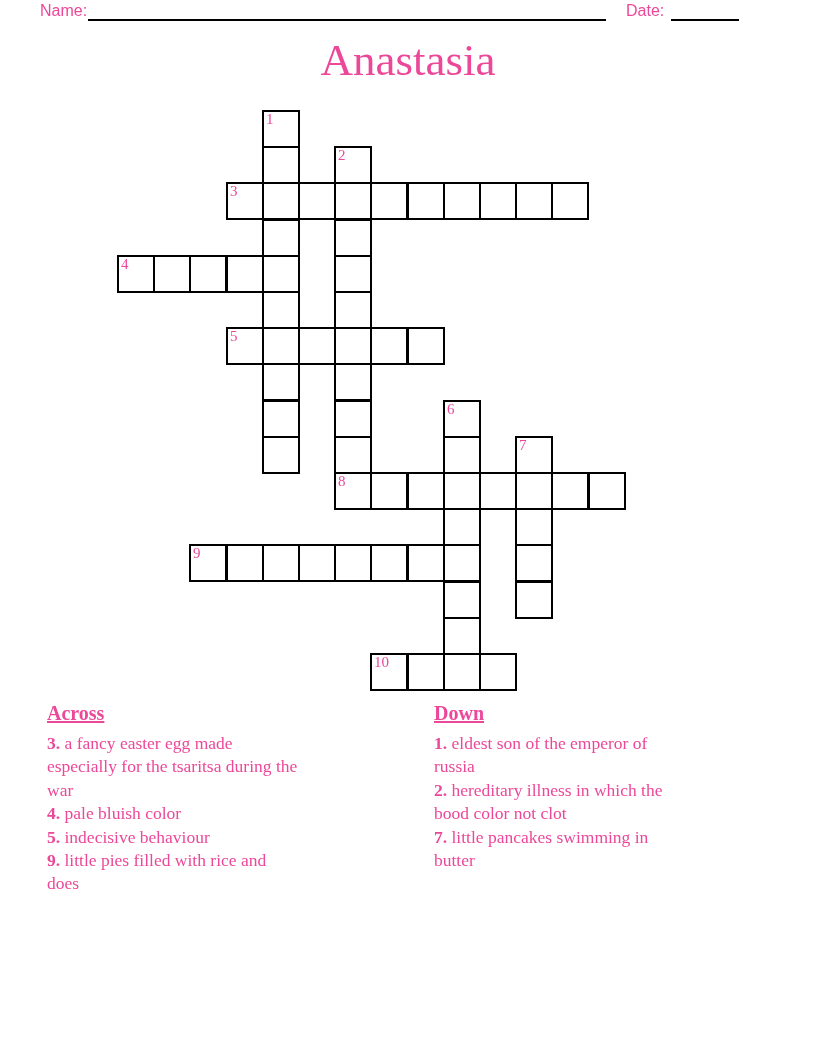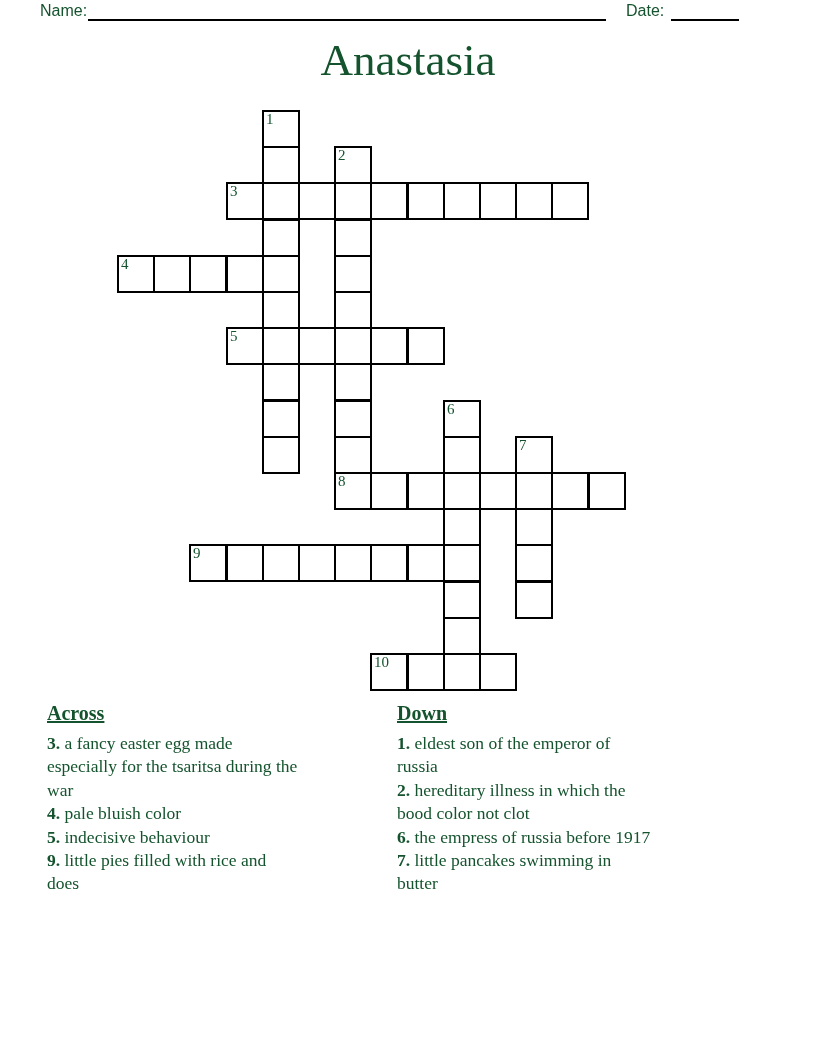--- a/index.html
+++ b/index.html
@@ -1,21 +1,21 @@
 <!DOCTYPE html>
 <html><head>
 <meta charset="utf-8">
 <style>
   html, body { margin: 0; padding: 0; }
   .page {
     position: relative;
     width: 816px;
     height: 1056px;
     background: #ffffff;
-    color: #14532d;
+    color: #ec4899;
     font-family: "Liberation Serif", serif;
     overflow: hidden;
   }
   
   .hdr-label {
     position: absolute;
     top: 1px;
     font-family: "Liberation Sans", sans-serif;
     font-size: 16px;
     line-height: 20px;
@@ -63,21 +63,21 @@
     line-height: 18px;
     font-family: "Liberation Serif", serif;
   }
   
   .clue-col {
     position: absolute;
     top: 701px;
     font-size: 17.5px;
   }
   .across-col { left: 47px; width: 345px; }
-  .down-col { left: 397px; width: 350px; }
+  .down-col { left: 434px; width: 350px; }
   .clue-heading {
     font-size: 20px;
     font-weight: bold;
     text-decoration: underline;
     line-height: 24px;
     margin: 0 0 7px 0;
   }
   .clue-line { line-height: 23.4px; }
 </style>
 </head>
@@ -205,22 +205,19 @@
     <div>
         <div class="clue">
           <div class="clue-line"><b>1.</b> eldest son of the emperor of</div>
           <div class="clue-line">russia</div>
         </div>
         <div class="clue">
           <div class="clue-line"><b>2.</b> hereditary illness in which the</div>
           <div class="clue-line">bood color not clot</div>
         </div>
         <div class="clue">
-          <div class="clue-line"><b>6.</b> the empress of russia before 1917</div>
-        </div>
-        <div class="clue">
           <div class="clue-line"><b>7.</b> little pancakes swimming in</div>
           <div class="clue-line">butter</div>
         </div>
       </div>
   </div>
 
 </div>
 
 </body></html>

